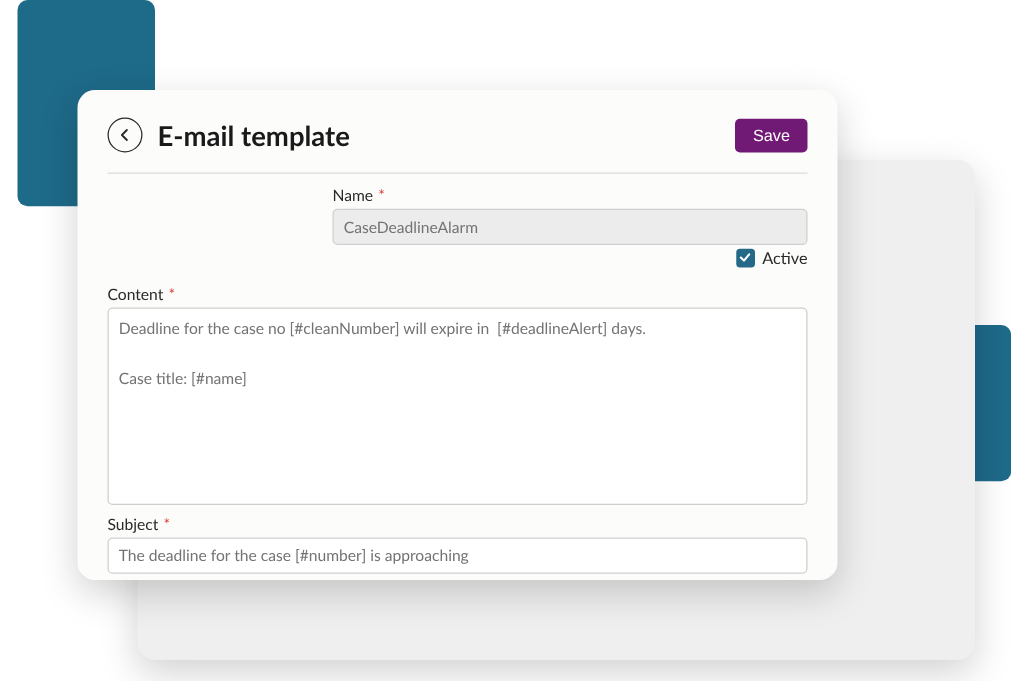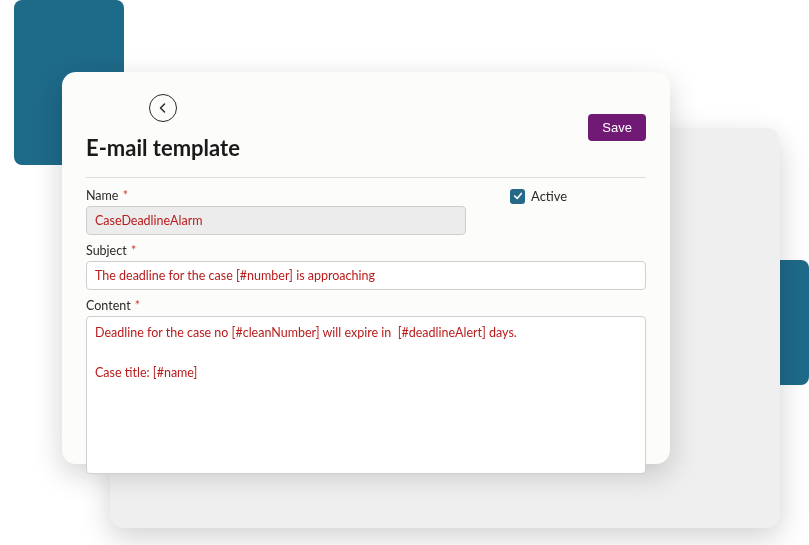--- a/index.html
+++ b/index.html
@@ -53,21 +53,20 @@
   }
   .header-row {
     display: flex;
     align-items: center;
     justify-content: space-between;
   }
   .header-left {
     display: flex;
     align-items: center;
     gap: 12px;
-    flex-direction: column;
   }
   .back-btn {
     width: 28px;
     height: 28px;
     border: 1.5px solid #2a2a2a;
     border-radius: 50%;
     display: flex;
     align-items: center;
     justify-content: center;
     cursor: pointer;
@@ -89,41 +88,42 @@
     font-weight: 500;
     cursor: pointer;
   }
   .hr {
     border: none;
     border-top: 1px solid #dcdcdc;
     margin: 16px 0 10px 0;
   }
   .form-row {
     display: flex;
-    gap: 30px;
-    align-items: flex-start;
+    gap: 2px;
+    align-items: flex-end;
     margin-bottom: 8px;
+    flex-direction: column;
   }
   .field { display: flex; flex-direction: column; }
   .field.name { width: 380px; }
   .field.subject { width: 100%; }
   .field.content { width: 100%; }
   .label {
     font-size: 12.5px;
     color: #2a2a2a;
     margin-bottom: 3px;
   }
   .req { color: #d9362b; margin-left: 1px; }
   input.text, textarea.text {
     border: 1px solid #cfcfcf;
     border-radius: 4px;
     padding: 6px 8px;
     font-size: 12.5px;
     font-family: inherit;
-    color: #b91c1c;
+    color: #737373;
     background: #fff;
   }
   input.text.readonly {
     background: #ececec;
   }
   textarea.text {
     height: 158px;
     resize: none;
     line-height: 1.6;
     white-space: pre-wrap;
@@ -182,29 +182,29 @@
     <div class="active-group">
       <div class="checkbox">
         <svg viewBox="0 0 24 24">
           <path d="M4 12 L10 18 L20 6" fill="none" stroke="#fff" stroke-width="4" stroke-linecap="round" stroke-linejoin="round"></path>
         </svg>
       </div>
       <span class="check-label">Active</span>
     </div>
   </div>
 
+  <div class="field content full">
+    <label class="label">
+      <span>Content</span><span class="req"> *</span>
+    </label>
+    <textarea class="text" style="">Deadline for the case no [#cleanNumber] will expire in  [#deadlineAlert] days.
+
+Case title: [#name]</textarea>
+  </div>
+
   <div class="field subject full">
     <label class="label">
       <span>Subject</span><span class="req"> *</span>
     </label>
     <input type="text" class="text" value="The deadline for the case [#number] is approaching" style="">
   </div>
 
-  <div class="field content full">
-    <label class="label">
-      <span>Content</span><span class="req"> *</span>
-    </label>
-    <textarea class="text" style="">Deadline for the case no [#cleanNumber] will expire in  [#deadlineAlert] days.
-
-Case title: [#name]</textarea>
-  </div>
-
 </div>
 
 </body></html>

